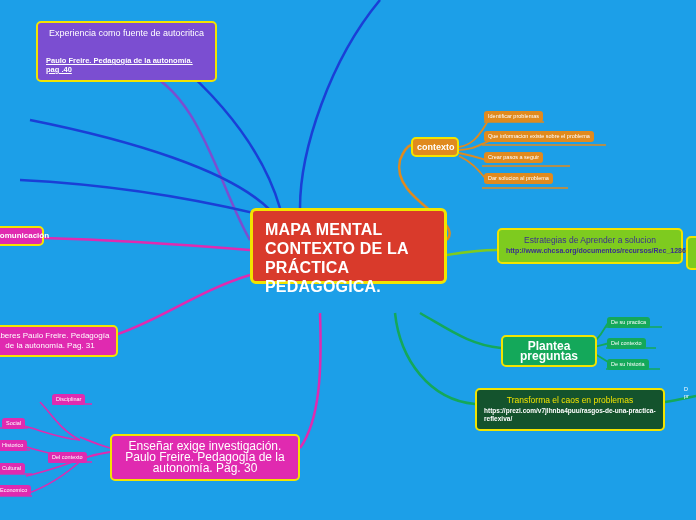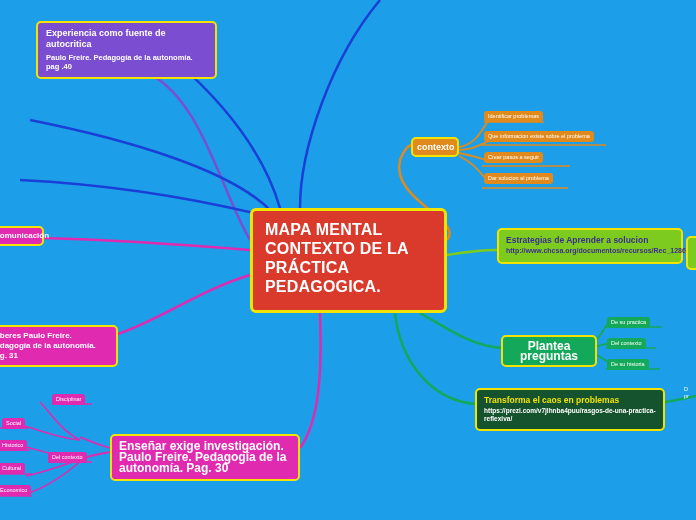--- a/index.html
+++ b/index.html
@@ -25,63 +25,64 @@
   }
   .node {
     position: absolute;
     box-sizing: border-box;
   }
   
   .central {
     left: 250px;
     top: 208px;
     width: 197px;
-    height: 105px;
+    height: 76px;
     background: #d93a2b;
     border: 3px solid #f2e400;
     border-radius: 6px;
     color: #ffffff;
     font-size: 16px;
     font-weight: bold;
     line-height: 19px;
     padding: 9px 10px 0 12px;
     letter-spacing: 0.2px;
   }
   
   .box {
     border-radius: 5px;
     padding: 4px 7px;
     color: #ffffff;
     font-size: 8px;
     line-height: 10px;
   }
   .box .title {
-    font-weight: bold;
+    font-weight: normal;
     font-size: 9px;
     line-height: 11px;
     display: block;
+    text-align: center;
   }
   .box .sub {
     display: block;
     font-weight: bold;
     font-size: 7px;
     line-height: 9px;
     margin-top: 1px;
   }
   
   .n-experiencia {
     left: 36px;
     top: 21px;
     width: 181px;
     background: #7b4ed1;
     border: 2px solid #f2e400;
     padding: 5px 8px 6px 8px;
   }
   .n-experiencia .title { font-size: 9px; line-height: 11px; }
-  .n-experiencia .sub { font-size: 7.5px; line-height: 9px; margin-top: 3px; }
+  .n-experiencia .sub { font-size: 7.5px; line-height: 9px; margin-top: 17px; text-decoration: underline; }
 
   .n-contexto {
     left: 411px;
     top: 137px;
     width: 48px;
     background: #e08a1e;
     border: 2px solid #f2e400;
     font-weight: bold;
     font-size: 9px;
     padding: 3px 4px;

